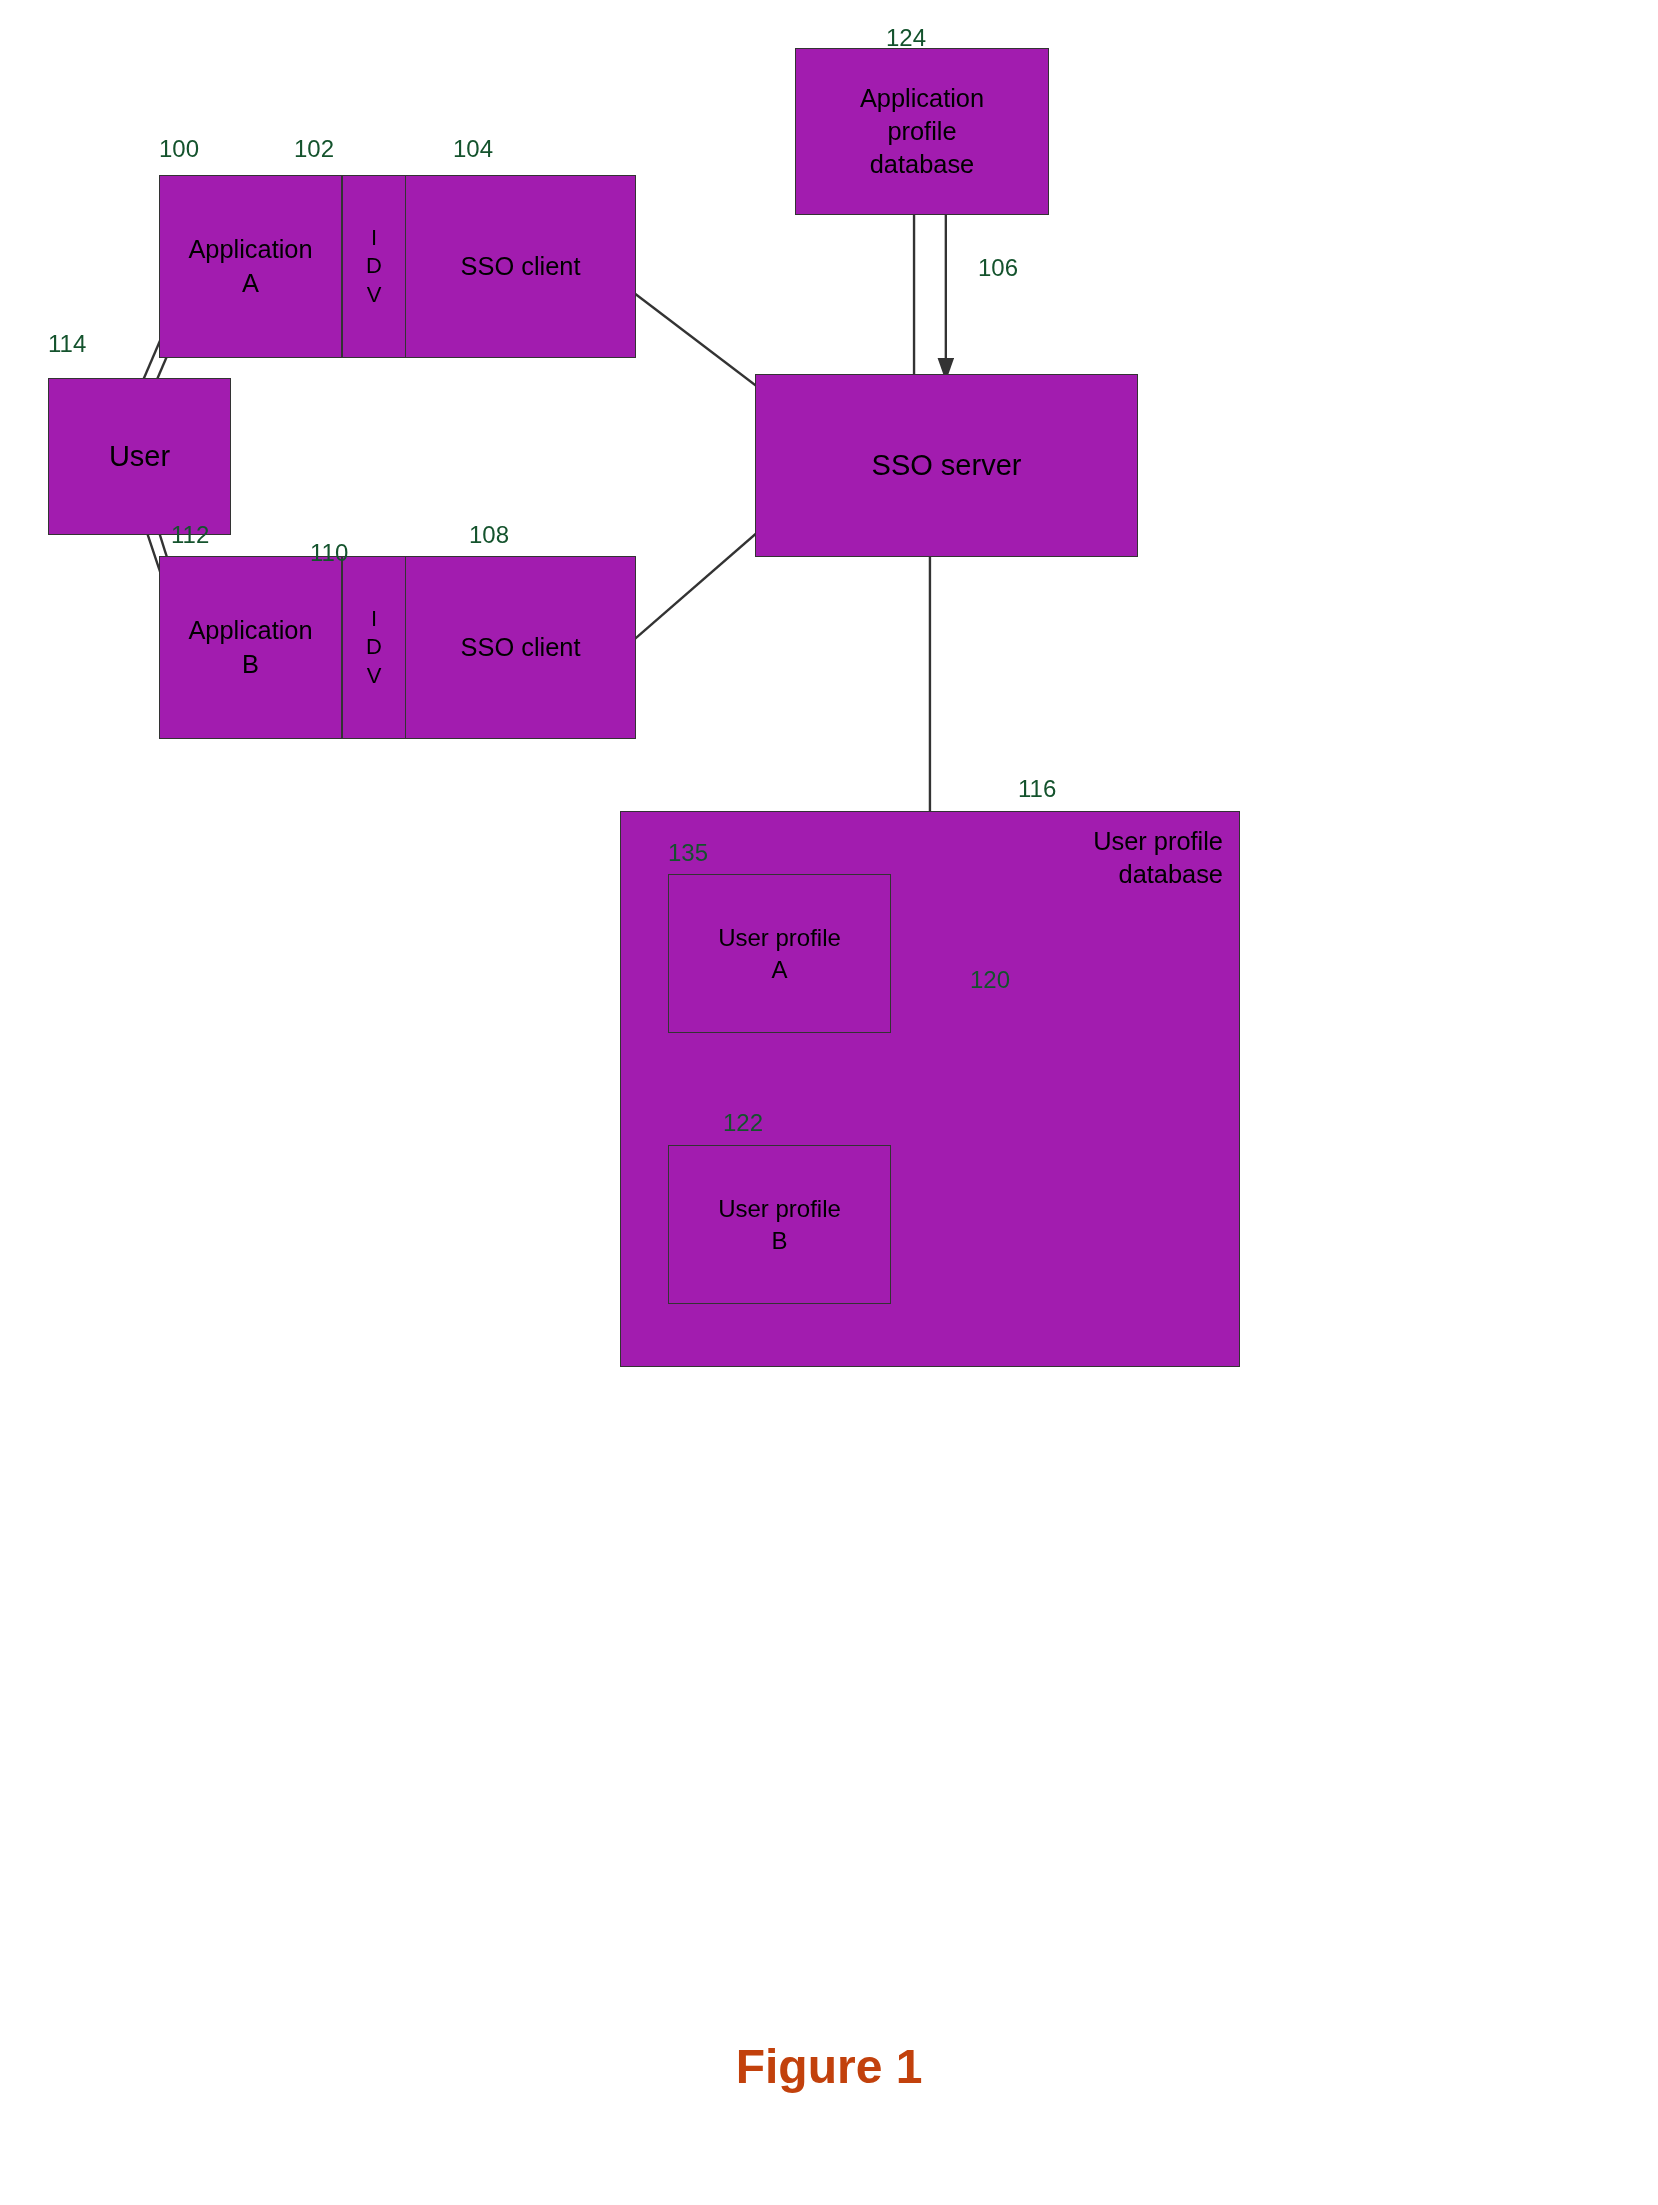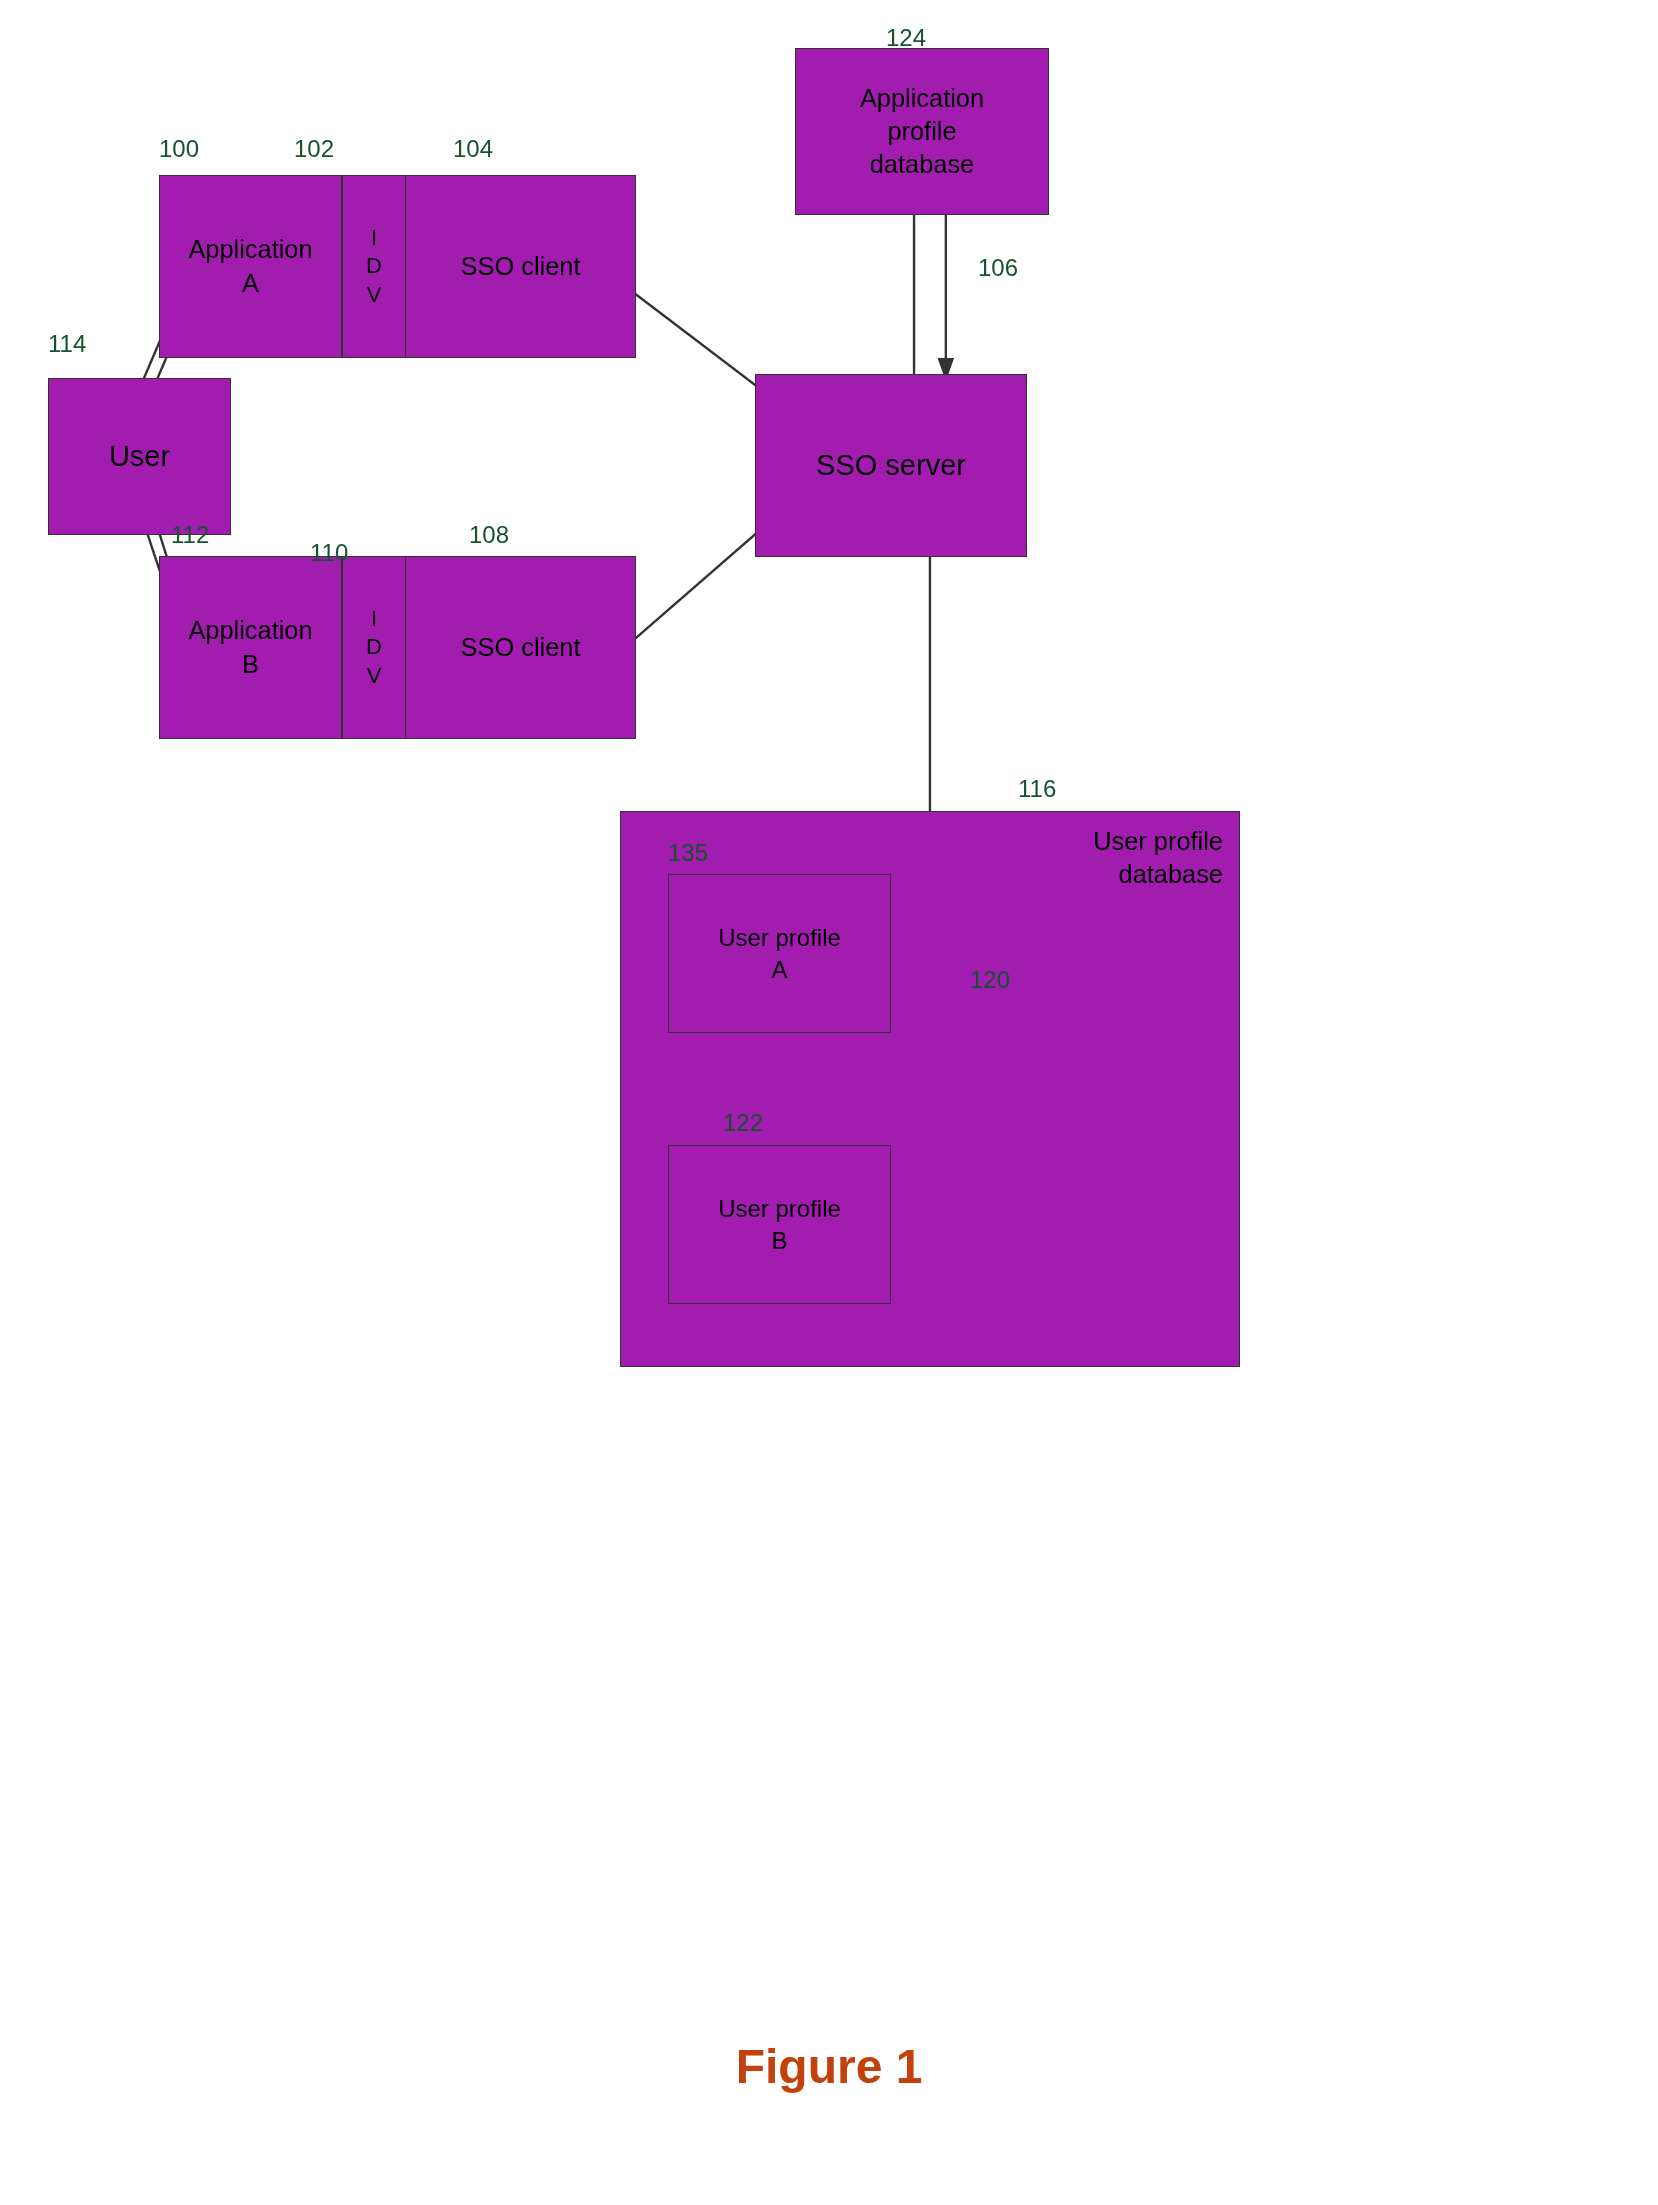--- a/index.html
+++ b/index.html
@@ -128,21 +128,21 @@
   </div>
 
   <div class="box" style="left:405px; top:556px; width:231px; height:183px; font-size:25.4px;">
     <span>SSO client</span>
   </div>
 
   <div class="box" style="left:48px; top:366px; width:183px; height:157px; font-size:29px;margin-top:12px;">
     <span>User</span>
   </div>
 
-  <div class="box" style="left:755px; top:374px; width:272px; height:183px; font-size:29px;">
+  <div class="box" style="left:755px; top:374px; width:383px; height:183px; font-size:29px;">
     <span>SSO server</span>
   </div>
 
   <div class="box" style="left:795px; top:48px; width:254px; height:167px; font-size:25.4px;">
     <span style="white-space:pre-line;text-align:center;">Application
 profile
 database</span>
   </div>
 
   <div class="box" style="left:620px; top:811px; width:620px; height:556px; font-size:25.4px; align-items:flex-start; justify-content:flex-end; padding:12.7px 16px 0 0;">

